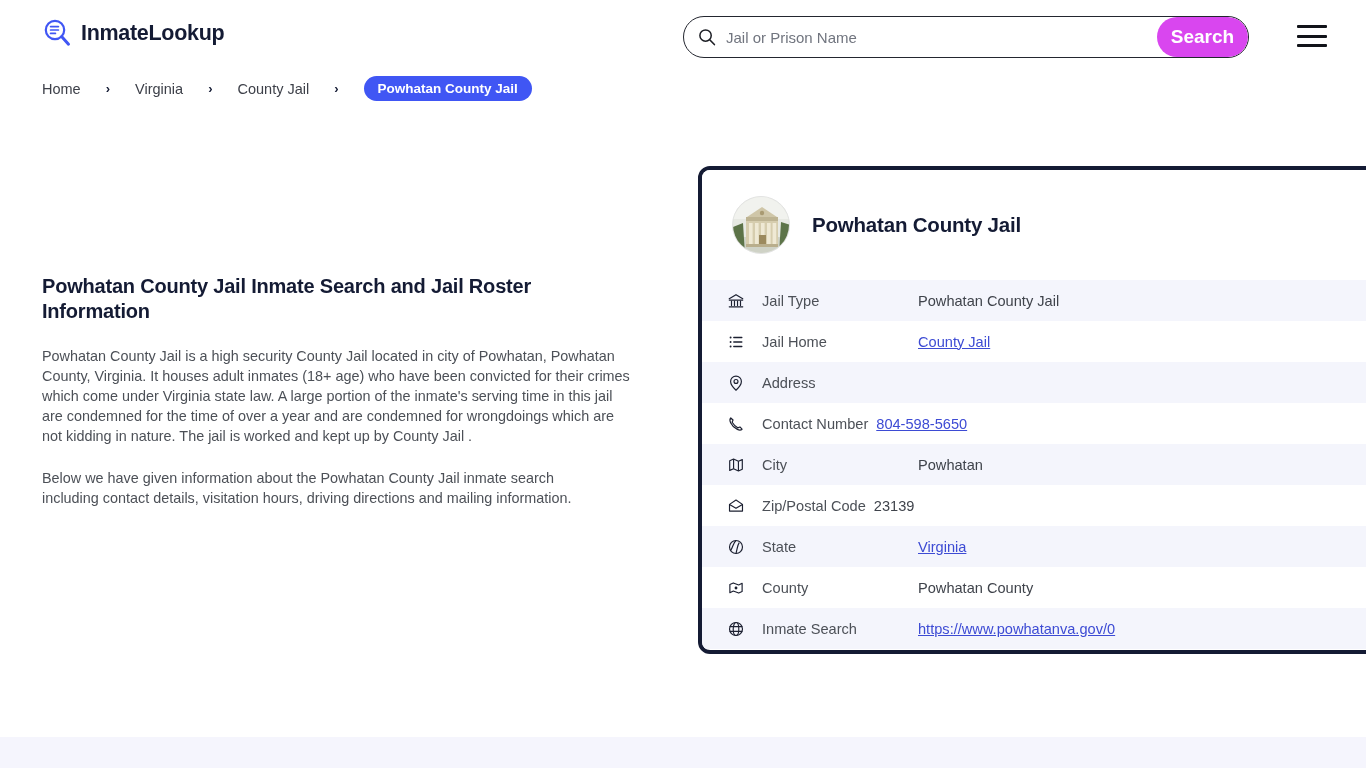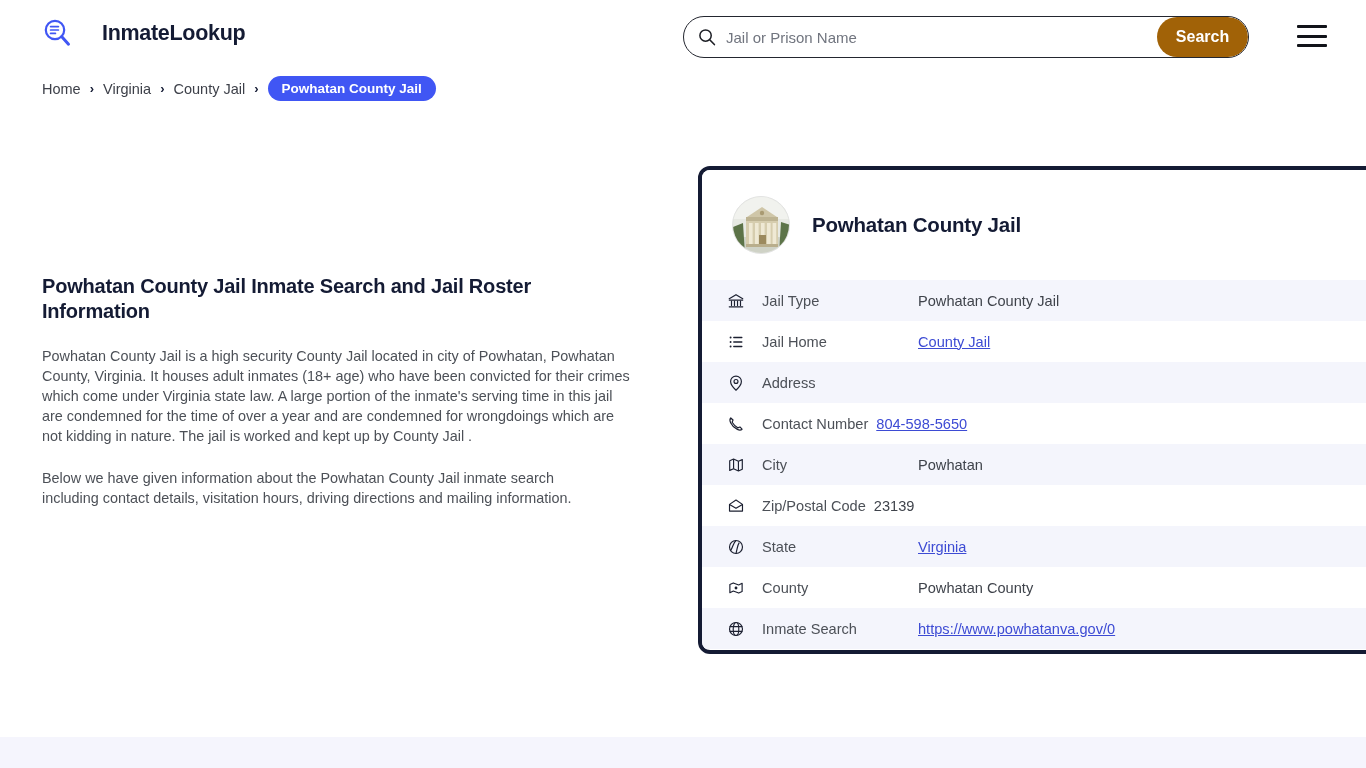--- a/index.html
+++ b/index.html
@@ -16,56 +16,56 @@
     position: absolute; top: 0; left: 0; width: 1366px; height: 74px;
     background: #ffffff;
   }
   .brand {
     position: absolute; left: 42px; top: 18px;
     display: flex; align-items: center; gap: 9px;
   }
   .brand-icon { width: 30px; height: 30px; display: block; }
   .brand-name {
     font-size: 21.5px; font-weight: 700; color: #141b34;
-    letter-spacing: -0.3px; white-space: nowrap; margin-left: 21px;
+    letter-spacing: -0.3px; white-space: nowrap;
   }
 
   .searchwrap {
     position: absolute; left: 683px; top: 16px;
     width: 566px; height: 42px;
     border: 1.5px solid #23262f; border-radius: 21px;
     background: #fff; display: flex; align-items: center;
     overflow: hidden;
   }
   .search-icon { margin-left: 14px; width: 18px; height: 18px; flex: 0 0 auto; }
   .search-input {
     flex: 1 1 auto; height: 100%; border: 0; outline: none;
     font-family: "Liberation Sans", sans-serif;
     font-size: 15px; color: #a16207; padding: 0 10px; background: transparent;
   }
   .search-input::placeholder { color: #71757f; }
   .search-btn {
     flex: 0 0 auto; height: 100%; width: 91px;
     border: 0; border-radius: 21px;
-    background: #a16207; color: #fff;
+    background: #d946ef; color: #fff;
     font-family: "Liberation Sans", sans-serif;
-    font-size: 16px; font-weight: 700; cursor: pointer;
+    font-size: 19px; font-weight: 700; cursor: pointer;
   }
 
   .hamburger {
     position: absolute; left: 1297px; top: 25px;
     width: 30px; height: 22px; cursor: pointer;
     display: flex; flex-direction: column; justify-content: space-between;
   }
   .hamburger span { display: block; height: 3px; width: 30px; background: #111319; border-radius: 1px; }
 
   
   .breadcrumb {
     position: absolute; left: 42px; top: 76px;
-    display: flex; align-items: center; gap: 0px;
+    display: flex; align-items: center; gap: 16px;
     font-size: 14.5px;
   }
   .crumb {
     color: #3d4049; text-decoration: none; white-space: nowrap;
     cursor: pointer;
   }
   .crumb-sep {
     display: inline-block; margin: 0 9px; color: #141b34;
     font-weight: 800; font-size: 13px; line-height: 1;
   }

